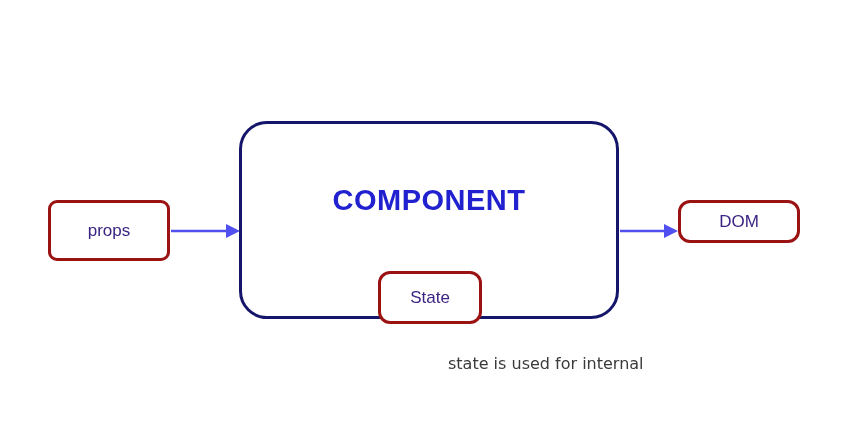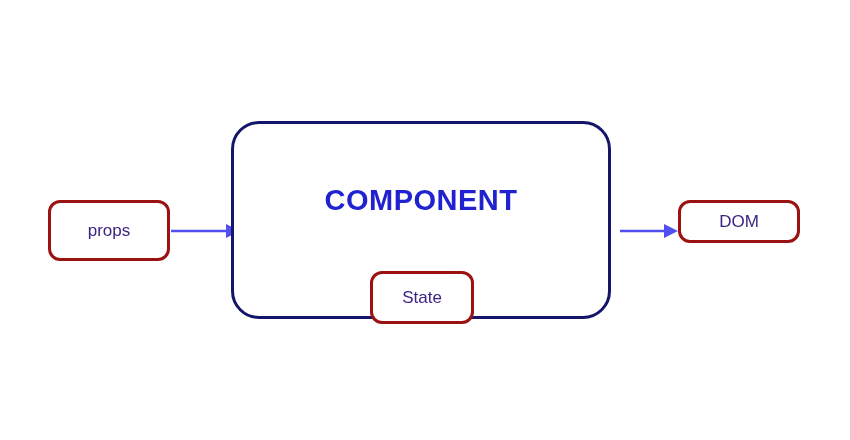--- a/index.html
+++ b/index.html
@@ -23,34 +23,34 @@
   .node{
     position:absolute;
     background:#ffffff;
     border:3px solid var(--node-border);
     border-radius:12px;
     display:flex;align-items:center;justify-content:center;
     color:var(--node-text);
     font-size:17px;
   }
   .component{
-    left:231px;top:121px;width:380px;height:198px;
+    left:239px;top:121px;width:380px;height:198px;
     border:3px solid var(--component-border);
     border-radius:28px;
     display:block;
   }
   .component-title{
     margin-top:60px;
     text-align:center;
     font-size:29px;
     font-weight:bold;
     color:var(--component-text);
     letter-spacing:0.5px;
   }
-  .props-box{left:48px;top:200px;width:122px;height:61px;}
+  .props-box{left:48px;top:200px;width:122px;height:61px;border-radius:9px;}
   .dom-box{left:678px;top:200px;width:122px;height:43px;align-items:center;}
   .state-box{
     position:absolute;
     left:136px;top:115px;width:104px;height:53px;
     font-size:17px;
     margin-top:32px;
   }
   .arrow{position:absolute;color:var(--arrow);}
   .arrow1{left:168px;top:218px;}
   .arrow2{left:618px;top:218px;}
@@ -87,15 +87,16 @@
   <svg class="arrow arrow2" width="62" height="26" viewBox="0 0 62 26">
     <line x1="2" y1="13" x2="48" y2="13" stroke="currentColor" stroke-width="2.5"></line>
     <polygon points="46,6 60,13 46,20" fill="currentColor"></polygon>
   </svg>
 
   <div class="node dom-box">
     <span>DOM</span>
   </div>
 
   <div class="caption">
+    <div>state is used for internal</div>
   </div>
 
 </div>
 
 </body></html>

